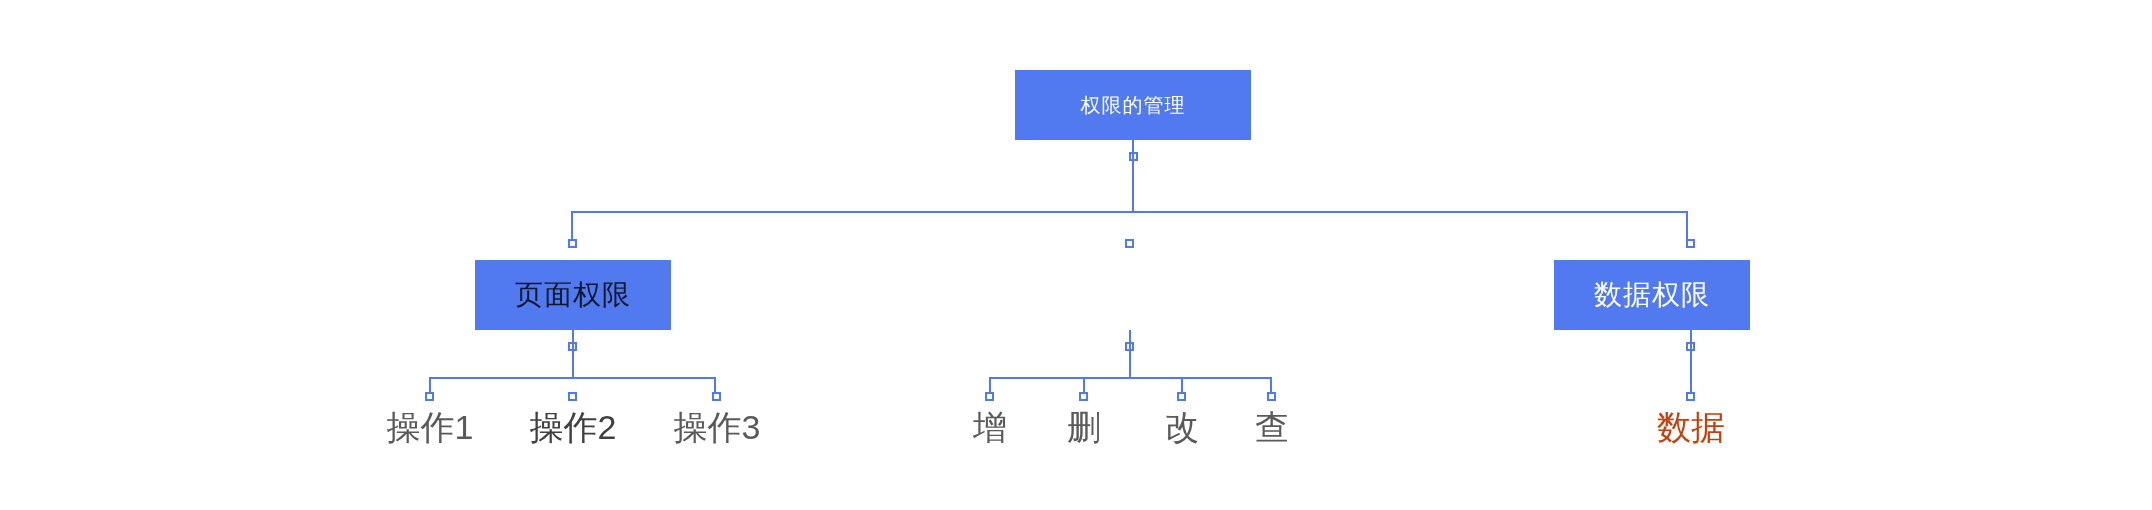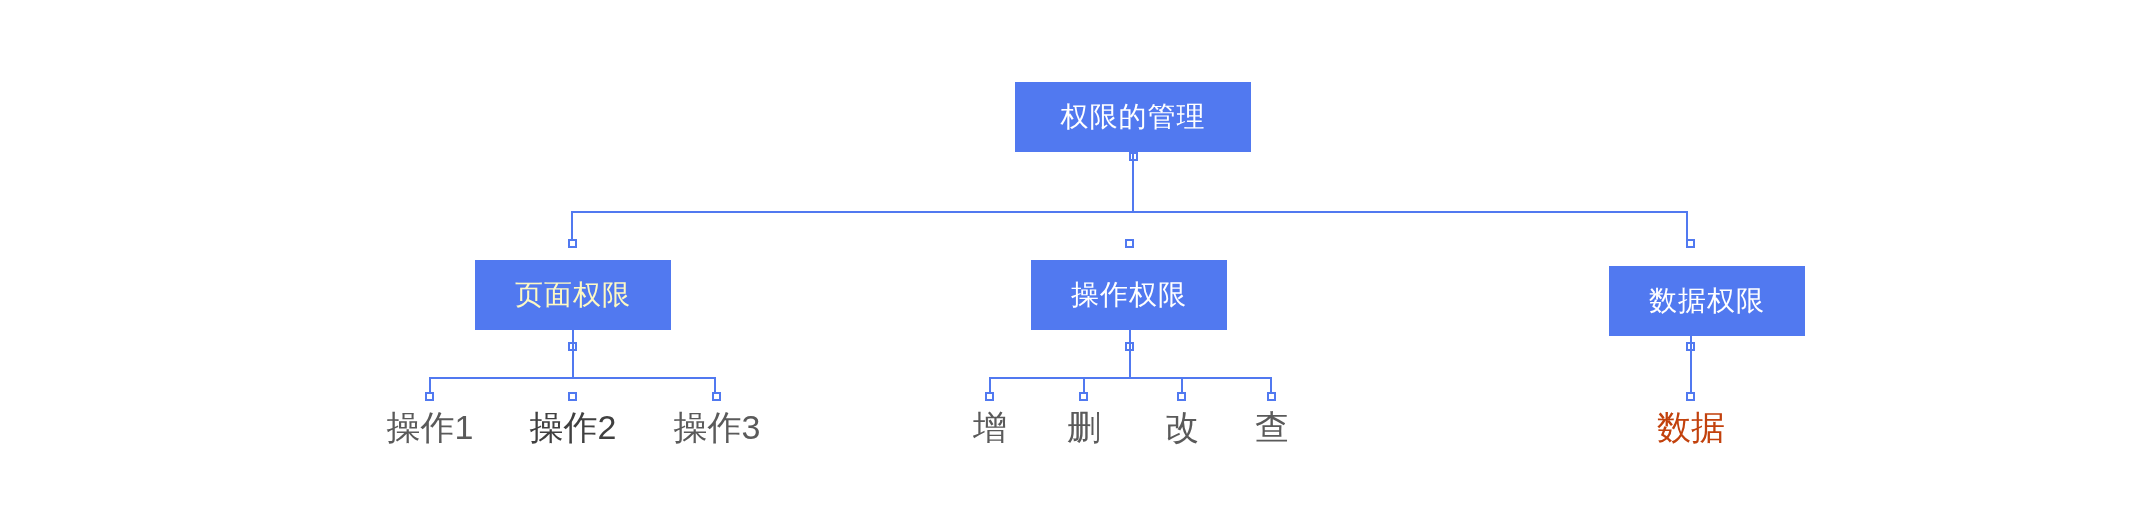--- a/index.html
+++ b/index.html
@@ -24,34 +24,34 @@
     display: flex;
     align-items: center;
     justify-content: center;
     color: #ffffff;
     letter-spacing: 1px;
     white-space: nowrap;
     user-select: none;
   }
   .node-root {
     left: 1015px;
-    top: 82px;
+    top: 70px;
     width: 236px;
     height: 70px;
-    font-size: 28px;
+    font-size: 20px;
   }
   .node-l2 {
     top: 260px;
     width: 196px;
     height: 70px;
     font-size: 28px;
   }
   .node-l2.page   { left: 475px; }
   .node-l2.oper   { left: 1031px; }
-  .node-l2.data   { left: 1609px; margin-top: 6px; }
+  .node-l2.data   { left: 1554px; }
 
   
   .leaf-label {
     position: absolute;
     top: 410px;
     transform: translateX(-50%);
     color: #5a5a5a;
     font-size: 34px;
     white-space: nowrap;
     line-height: 1;
@@ -90,22 +90,21 @@
 
   <div class="handle" style="left: 1129px; top: 152px; border-color: rgb(81, 121, 240);"></div>
   <div class="v-line" style="left: 1132px; top: 140px; height: 72px; background: rgb(81, 121, 240);"></div>
 
   <div class="bus" style="left: 571px; top: 211px; width: 1117px; height: 33px; border-top-color: rgb(81, 121, 240); border-left-color: rgb(81, 121, 240); border-right-color: rgb(81, 121, 240);"></div>
 
   <div class="handle" style="left: 568px; top: 239px; border-color: rgb(81, 121, 240);"></div>
   <div class="handle" style="left: 1125px; top: 239px; border-color: rgb(81, 121, 240);"></div>
   <div class="handle" style="left: 1686px; top: 239px; border-color: rgb(81, 121, 240);"></div>
 
-  <div class="node-box node-l2 page" style="background: rgb(81, 121, 240); color: #fef9c3;">页面权限</div>
-  <div class="node-box node-l2 oper" style="background: rgb(81, 121, 240); color: rgb(255, 255, 255);">操作权限</div>
+  <div class="node-box node-l2 page" style="background: rgb(81, 121, 240); color: #0f172a;">页面权限</div>
   <div class="node-box node-l2 data" style="background: rgb(81, 121, 240); color: rgb(255, 255, 255);">数据权限</div>
 
   <div class="handle" style="left: 568px; top: 342px; border-color: rgb(81, 121, 240);"></div>
   <div class="v-line" style="left: 572px; top: 330px; height: 48px; background: rgb(81, 121, 240);"></div>
   <div class="bus" style="left: 429px; top: 377px; width: 287px; height: 20px; border-top-color: rgb(81, 121, 240); border-left-color: rgb(81, 121, 240); border-right-color: rgb(81, 121, 240);"></div>
   <div class="handle" style="left: 425px; top: 392px; border-color: rgb(81, 121, 240);"></div>
   <div class="handle" style="left: 568px; top: 392px; border-color: rgb(81, 121, 240);"></div>
   <div class="handle" style="left: 712px; top: 392px; border-color: rgb(81, 121, 240);"></div>
 
   <div class="leaf-label" style="left: 430px; color: rgb(90, 90, 90);">操作1</div>

